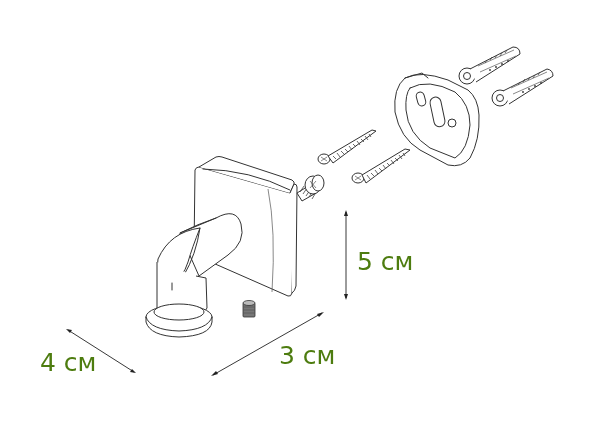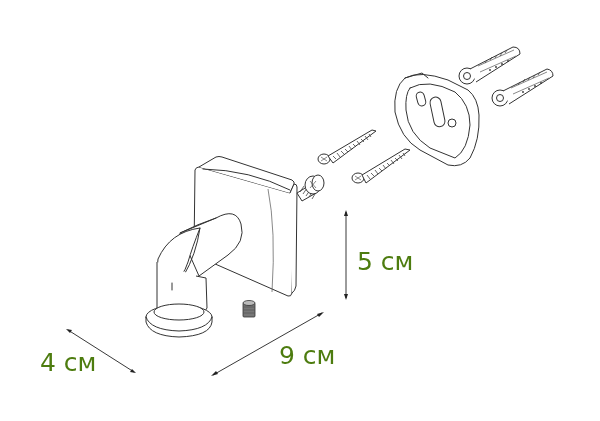--- a/index.html
+++ b/index.html
@@ -118,14 +118,14 @@
     <path class="head" d="M324,312 L319,317 L317,314 Z"></path>
   </g>
   <g>
     <line class="arrow" x1="68" y1="330" x2="134" y2="372"></line>
     <path class="head" d="M66,329 L72,330 L70,333 Z"></path>
     <path class="head" d="M136,373 L130,372 L132,369 Z"></path>
   </g>
 </svg>
 
 <div class="dim-label" id="dim-height-label">5 см</div>
-<div class="dim-label" id="dim-width-label">9 см</div>
+<div class="dim-label" id="dim-width-label">3 см</div>
 <div class="dim-label" id="dim-depth-label">4 см</div>
 
 </body></html>

